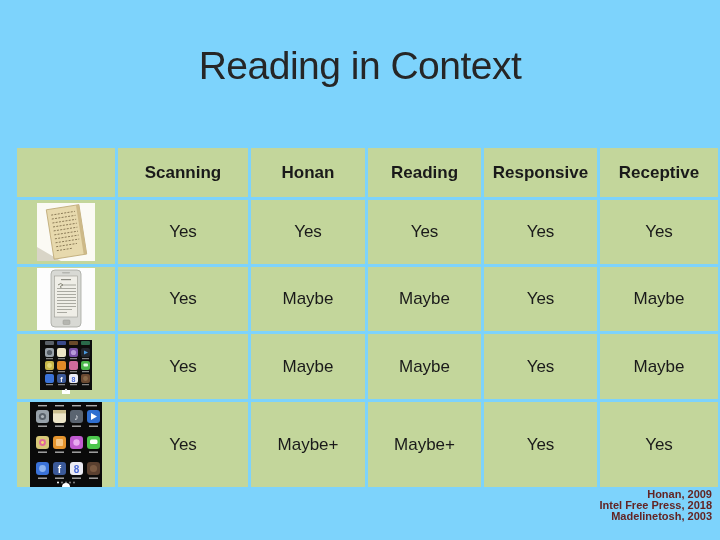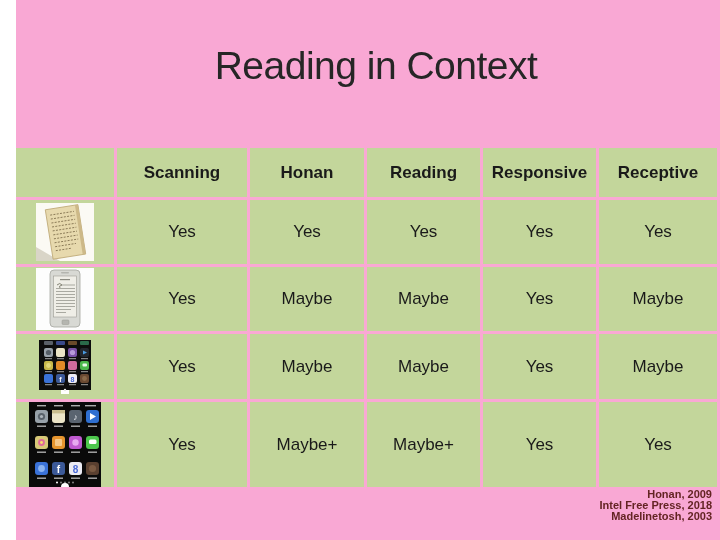--- a/index.html
+++ b/index.html
@@ -1,28 +1,28 @@
 <!DOCTYPE html>
 <html><head>
 <meta charset="utf-8">
 <style>
   html,body{margin:0;padding:0;}
   body{
     width:720px;height:540px;overflow:hidden;background:#ffffff;
     font-family:"Liberation Sans",sans-serif;
     position:relative;
   }
-  .slide{position:absolute;inset:0;background:#f9a8d4;margin-left:16px;}
+  .slide{position:absolute;inset:0;background:#7dd3fc;}
   .title{
     position:absolute;top:44px;left:0;width:720px;
     text-align:center;font-size:39px;font-weight:400;
     color:#262626;letter-spacing:-0.5px;
   }
   .grid{
-    position:absolute;left:0;top:148px;
+    position:absolute;left:17px;top:148px;
     display:grid;
     grid-template-columns:98px 130px 114px 113px 113px 118px;
     grid-template-rows:49px 64px 64px 65px 85px;
     gap:3px;
     text-align:center;
   }
   .cell{
     background:#c3d69b;
     display:flex;align-items:center;justify-content:center;
     color:#1a1a1a;font-size:17px;

